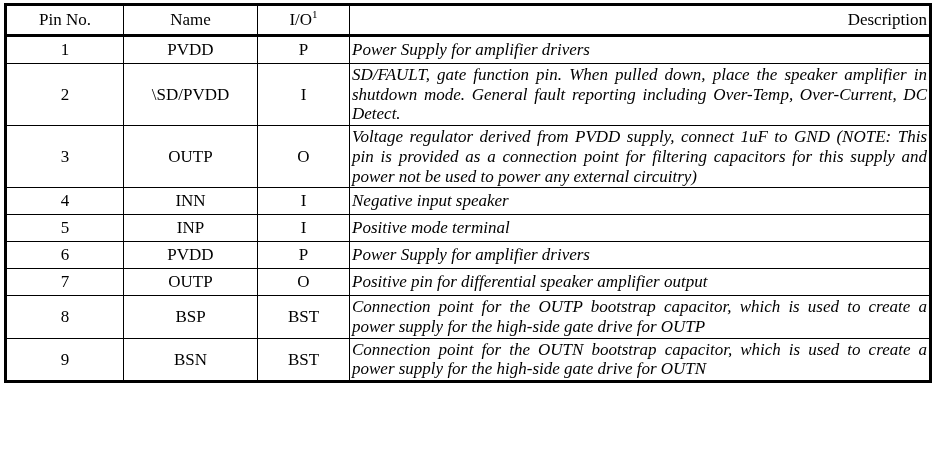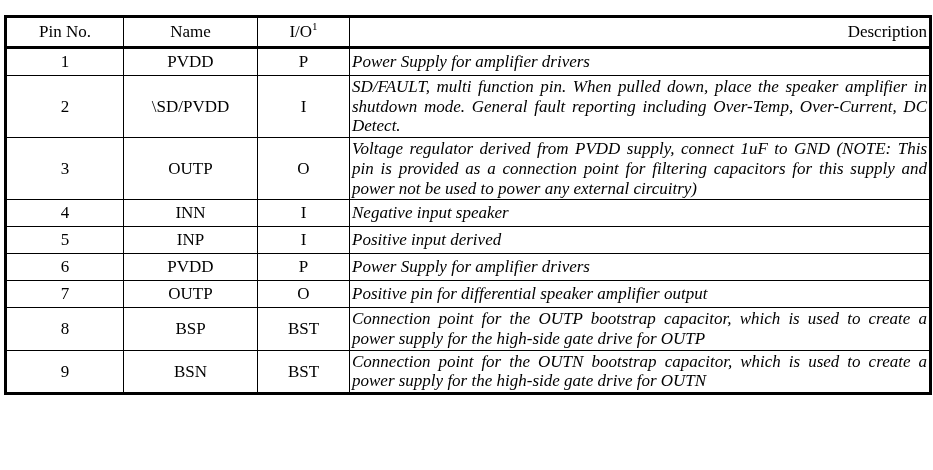--- a/index.html
+++ b/index.html
@@ -19,21 +19,20 @@
     height: 470px;
     position: relative;
     box-sizing: border-box;
     padding: 3px 4px 4px 4px;
   }
   table.pintable {
     border-collapse: collapse;
     width: 925px;
     table-layout: fixed;
     border: 3px solid #000;
-    margin-top: 12px;
   }
   table.pintable col.c-pin { width: 118px; }
   table.pintable col.c-name { width: 134px; }
   table.pintable col.c-io { width: 92px; }
   table.pintable col.c-desc { width: 581px; }
 
   table.pintable th, table.pintable td {
     border: 1px solid #000;
     font-size: 17px;
     line-height: 1.16;
@@ -94,39 +93,39 @@
       <tr class="r-1">
         <td class="c-center">1</td>
         <td class="c-center">PVDD</td>
         <td class="c-center">P</td>
         <td class="c-desc">Power Supply for amplifier drivers</td>
       </tr>
       <tr>
         <td class="c-center">2</td>
         <td class="c-center">\SD/PVDD</td>
         <td class="c-center">I</td>
-        <td class="c-desc just">SD/FAULT, multi function pin. When pulled down, place the speaker amplifier in shutdown mode. General fault reporting including Over-Temp, Over-Current, DC Detect.</td>
+        <td class="c-desc just">SD/FAULT, gate function pin. When pulled down, place the speaker amplifier in shutdown mode. General fault reporting including Over-Temp, Over-Current, DC Detect.</td>
       </tr>
       <tr>
         <td class="c-center">3</td>
         <td class="c-center">OUTP</td>
         <td class="c-center">O</td>
         <td class="c-desc just">Voltage regulator derived from PVDD supply, connect 1uF to GND (NOTE: This pin is provided as a connection point for filtering capacitors for this supply and power not be used to power any external circuitry)</td>
       </tr>
       <tr class="r-2">
         <td class="c-center">4</td>
         <td class="c-center">INN</td>
         <td class="c-center">I</td>
         <td class="c-desc">Negative input speaker</td>
       </tr>
       <tr class="r-2">
         <td class="c-center">5</td>
         <td class="c-center">INP</td>
         <td class="c-center">I</td>
-        <td class="c-desc">Positive input derived</td>
+        <td class="c-desc">Positive mode terminal</td>
       </tr>
       <tr class="r-2">
         <td class="c-center">6</td>
         <td class="c-center">PVDD</td>
         <td class="c-center">P</td>
         <td class="c-desc">Power Supply for amplifier drivers</td>
       </tr>
       <tr class="r-2">
         <td class="c-center">7</td>
         <td class="c-center">OUTP</td>

